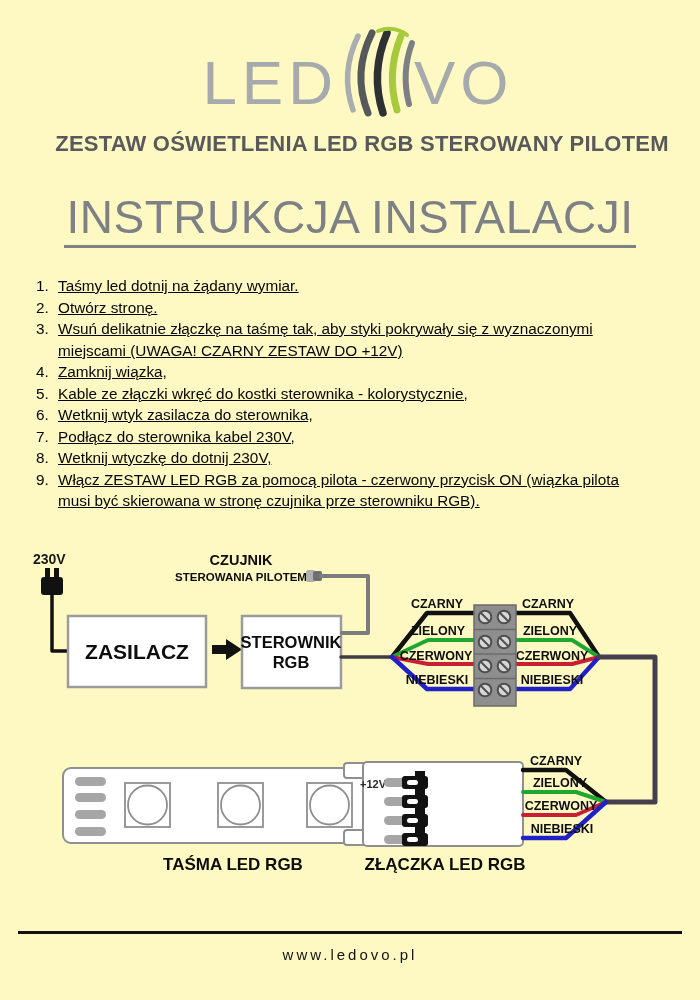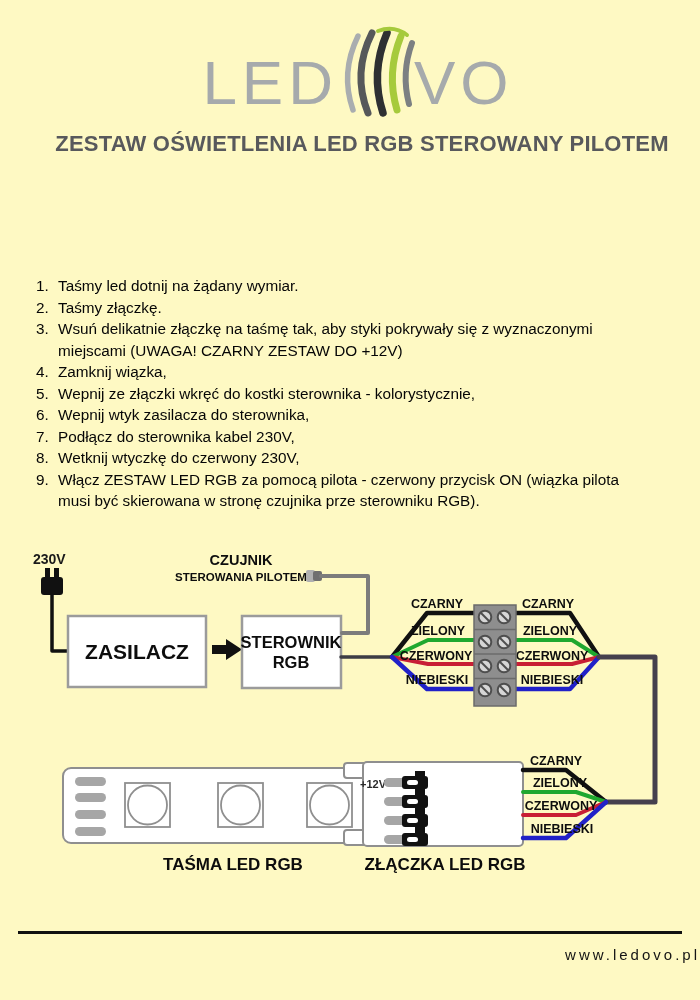--- a/index.html
+++ b/index.html
@@ -9,24 +9,24 @@
   
   .subtitle{top:131px;left:12px;width:700px;text-align:center;font-size:22px;font-weight:bold;
             color:#58595c;letter-spacing:.2px;}
   .heading-wrap{top:194px;left:0;width:700px;text-align:center;}
   .heading{display:inline-block;font-size:46px;color:#7d8084;letter-spacing:.5px;
            padding:0 3px 5px 3px;border-bottom:3px solid #7d8084;line-height:1.0;}
   
   .instructions{top:275px;left:36px;width:594px;font-size:15.3px;line-height:21.5px;color:#060606;}
   .item{display:flex;}
   .item .num{flex:0 0 22px;}
-  .item .txt{flex:1;}
+  .item .txt{flex:1;text-decoration:underline;}
   
   .footer-line{top:931px;left:18px;width:664px;height:3px;background:#111;}
-  .footer-url{top:946px;left:0;width:700px;text-align:right;font-size:15px;color:#141414;
+  .footer-url{top:946px;left:0;width:700px;text-align:center;font-size:15px;color:#141414;
               letter-spacing:3px;}
   
   svg text{font-family:"Liberation Sans",sans-serif;}
   .logo-txt{font-size:62px;fill:#a6aaac;letter-spacing:5px;}
   .wl{font-weight:bold;font-size:12.5px;fill:#0d0d0d;text-anchor:middle;}
   .bx-big{font-weight:bold;font-size:21px;fill:#0d0d0d;text-anchor:middle;}
   .bx-med{font-weight:bold;font-size:16.5px;fill:#0d0d0d;text-anchor:middle;}
   .lbl-czujnik{font-weight:bold;font-size:14.5px;fill:#0d0d0d;text-anchor:middle;}
   .lbl-small{font-weight:bold;font-size:11.5px;fill:#0d0d0d;text-anchor:middle;}
   .lbl-230{font-weight:bold;font-size:14px;fill:#1a1a1a;}
@@ -179,53 +179,56 @@
     <text class="wl" x="560" y="787">ZIELONY</text>
     <text class="wl" x="561" y="810">CZERWONY</text>
     <text class="wl" x="562" y="833">NIEBIESKI</text>
 
     <text class="lbl-section" x="233" y="870">TAŚMA LED RGB</text>
     <text class="lbl-section" x="445" y="870">ZŁĄCZKA LED RGB</text>
   </svg>
 
   <div class="abs subtitle">ZESTAW OŚWIETLENIA LED RGB STEROWANY PILOTEM</div>
 
+  <div class="abs heading-wrap">
+    <span class="heading">INSTRUKCJA INSTALACJI</span>
+  </div>
 
   <div class="abs instructions">
     <div class="item">
       <span class="num">1.</span>
       <span class="txt">Taśmy led dotnij na żądany wymiar.</span>
     </div>
     <div class="item">
       <span class="num">2.</span>
-      <span class="txt">Taśmy złączkę.</span>
+      <span class="txt">Otwórz stronę.</span>
     </div>
     <div class="item">
       <span class="num">3.</span>
       <span class="txt">Wsuń delikatnie złączkę na taśmę tak, aby styki pokrywały się z wyznaczonymi miejscami (UWAGA! CZARNY ZESTAW DO +12V)</span>
     </div>
     <div class="item">
       <span class="num">4.</span>
       <span class="txt">Zamknij wiązka,</span>
     </div>
     <div class="item">
       <span class="num">5.</span>
-      <span class="txt">Wepnij ze złączki wkręć do kostki sterownika - kolorystycznie,</span>
+      <span class="txt">Kable ze złączki wkręć do kostki sterownika - kolorystycznie,</span>
     </div>
     <div class="item">
       <span class="num">6.</span>
-      <span class="txt">Wepnij wtyk zasilacza do sterownika,</span>
+      <span class="txt">Wetknij wtyk zasilacza do sterownika,</span>
     </div>
     <div class="item">
       <span class="num">7.</span>
       <span class="txt">Podłącz do sterownika kabel 230V,</span>
     </div>
     <div class="item">
       <span class="num">8.</span>
-      <span class="txt">Wetknij wtyczkę do czerwony 230V,</span>
+      <span class="txt">Wetknij wtyczkę do dotnij 230V,</span>
     </div>
     <div class="item">
       <span class="num">9.</span>
       <span class="txt">Włącz ZESTAW LED RGB za pomocą pilota - czerwony przycisk ON (wiązka pilota musi być skierowana w stronę czujnika prze sterowniku RGB).</span>
     </div>
   </div>
 
   <div class="abs footer-line"></div>
   <div class="abs footer-url">www.ledovo.pl</div>
 

